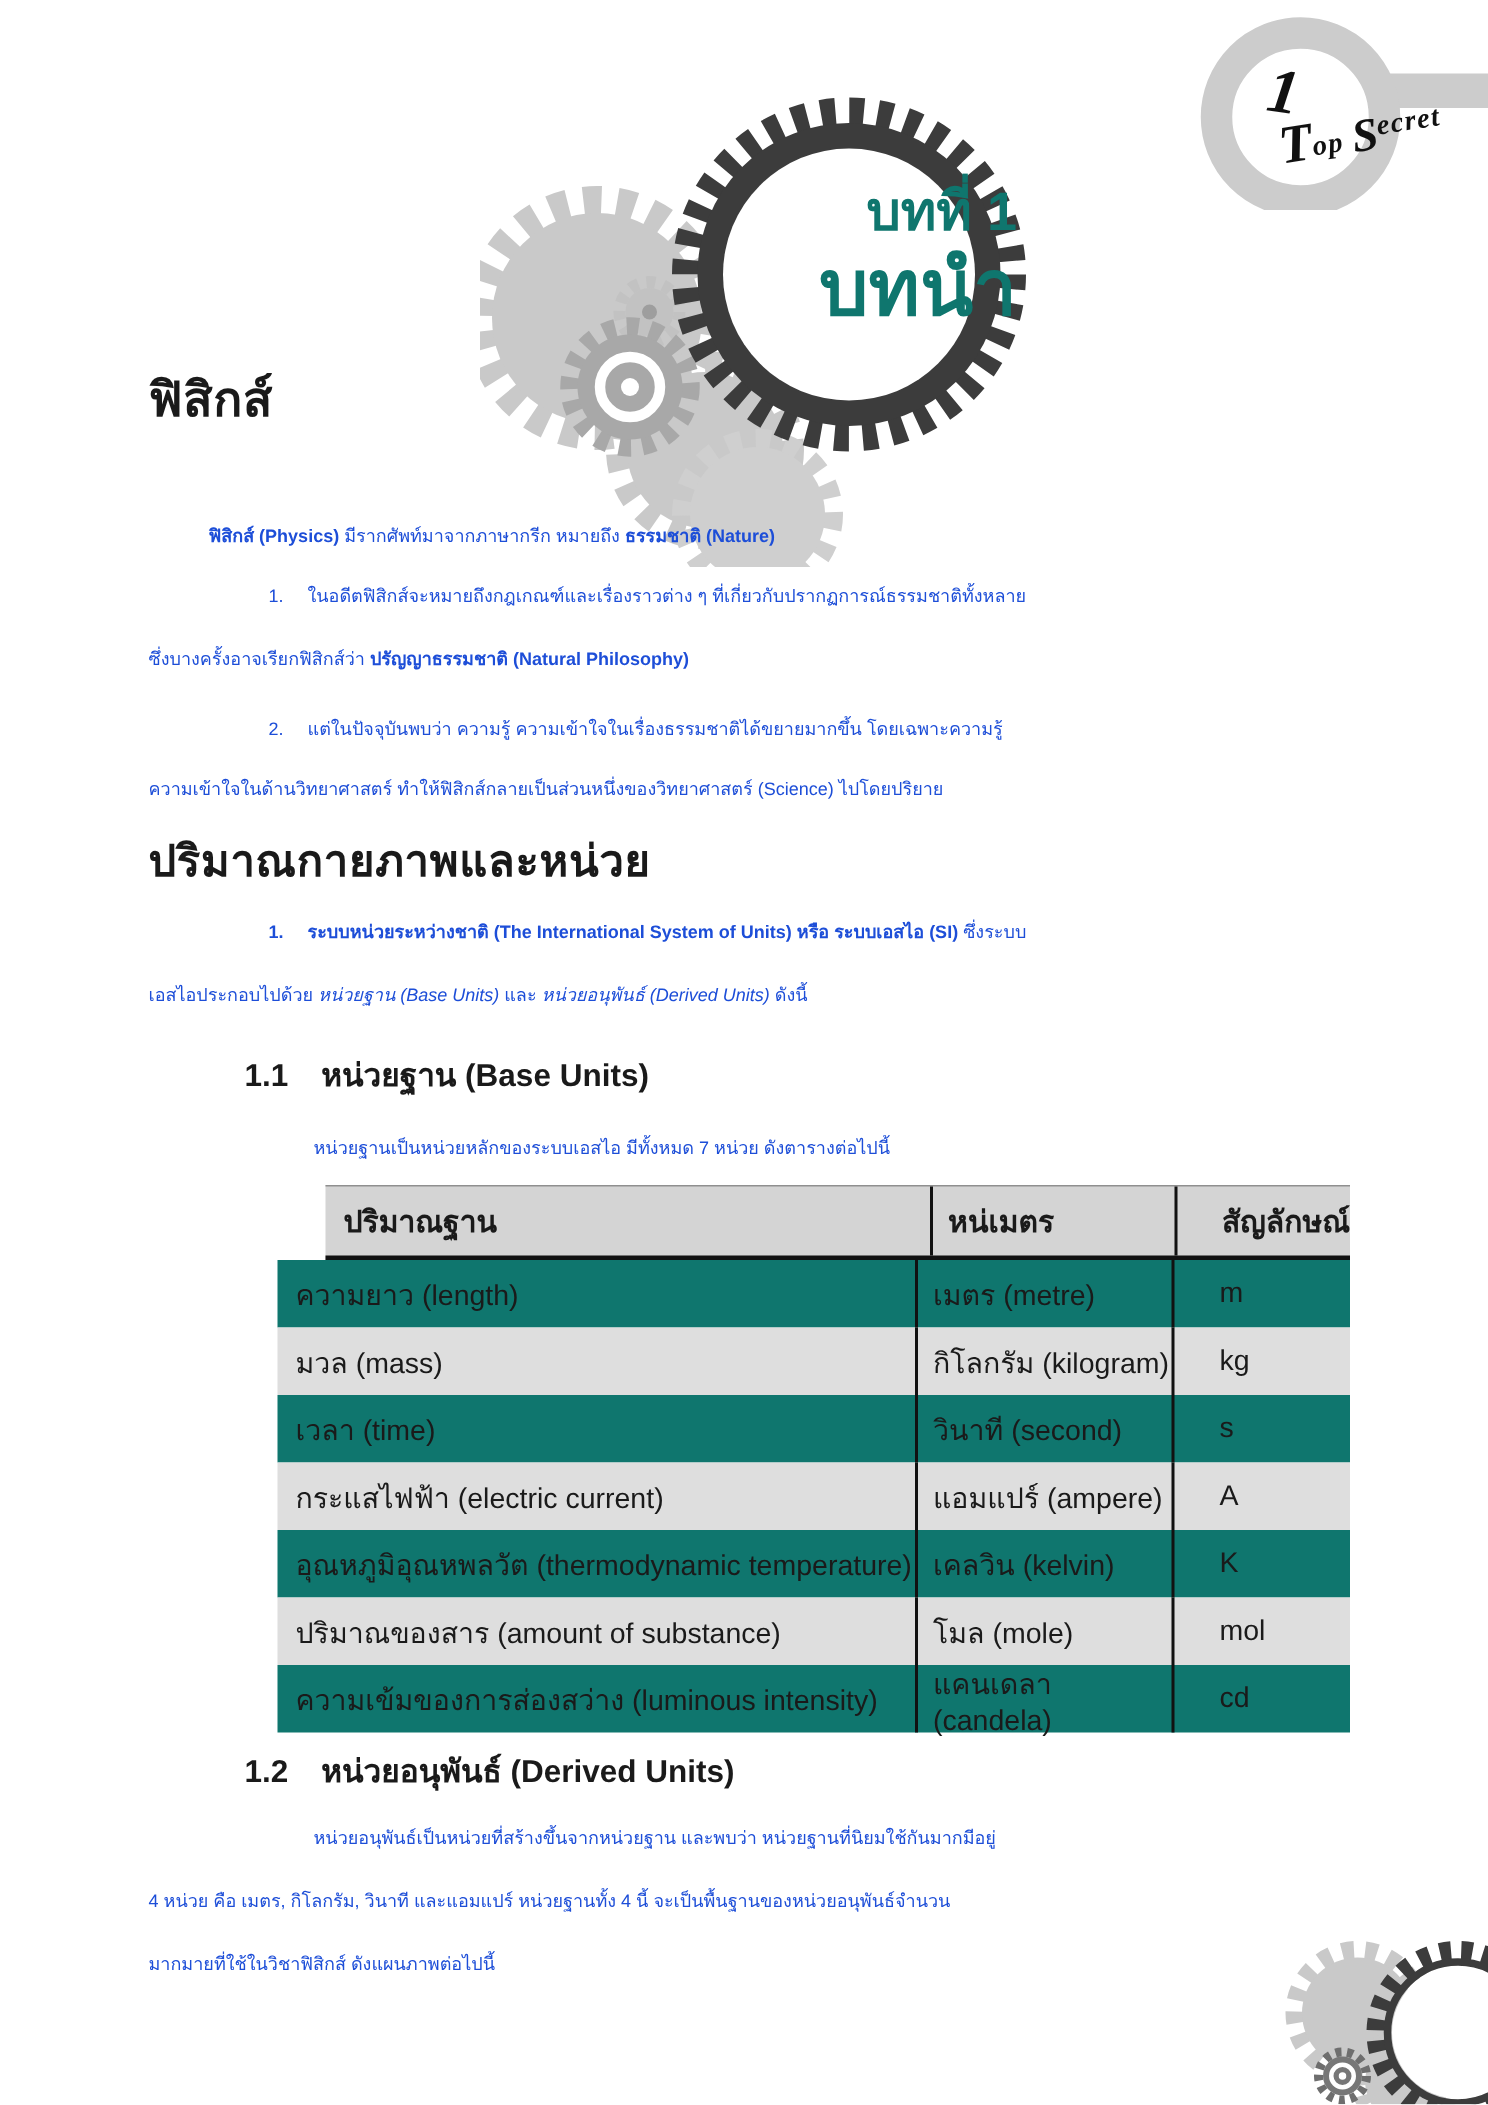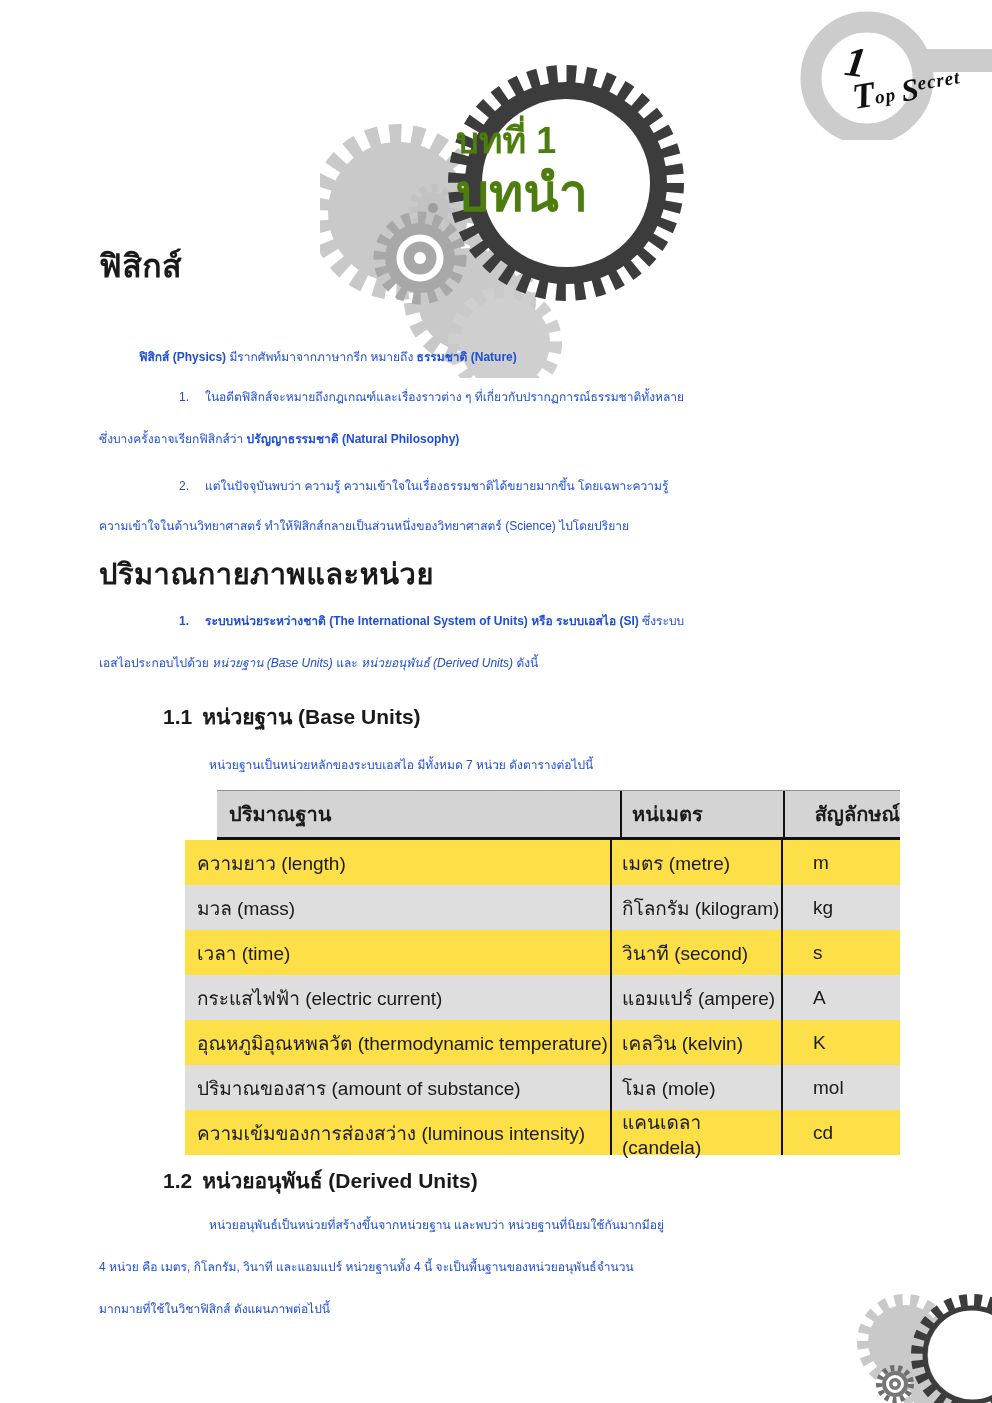--- a/index.html
+++ b/index.html
@@ -13,21 +13,21 @@
 
   
   .decor { position:absolute; }
   .decor-top    { left:320px; top:48px;   width:380px; height:330px; }
   .decor-mag    { left:790px; top:5px;    width:202px; height:135px; }
   .decor-bottom { left:850px; top:1282px; width:142px; height:121px; }
 
   
   .badge-text {
     position:absolute; left:456px; top:118px; width:222px;
-    text-align:left; font-weight:bold; color:#4d7c0f; z-index:3;
+    text-align:right; font-weight:bold; color:#0f766e; z-index:3;
   }
   .badge-line1 { font-size:36px; line-height:46px; }
   .badge-line2 { font-size:52px; line-height:58px; }
 
   
   .ts-number {
     position:absolute; left:845px; top:38px; z-index:3;
     font-family:"Liberation Serif","DejaVu Serif",serif;
     font-style:italic; font-weight:bold; font-size:42px; color:#111;
     transform:rotate(8deg);
@@ -54,25 +54,25 @@
   .p-si      { top:600px; text-indent:40px; }
   .h3        { position:absolute; left:163px; z-index:2; font-size:21px; font-weight:bold; }
   .h3-11     { top:700px; }
   .h3-12     { top:1164px; }
   .p-tintro  { top:744px; text-indent:110px; }
   .p-derived { top:1204px; text-indent:110px; }
   .b { font-weight:bold; }
   .i { font-style:italic; }
   .list-num { display:inline-block; margin-right:16px; font-weight:bold; }
   .list-num.plain { font-weight:normal; }
-  .h3 .num { margin-right:10px; }
+  .h3 .num { margin-right:22px; }
 
   
   .si-table { position:absolute; left:185px; top:790px; width:715px; z-index:2; font-size:19px; }
-  .t-row { display:flex; height:45px; align-items:center; background:#fde047; }
+  .t-row { display:flex; height:45px; align-items:center; background:#0f766e; }
   .t-row.alt { background:#dedede; }
   .t-head {
     height:50px; background:#d4d4d4; font-weight:bold; font-size:20px;
     border-top:1px solid #8f8f8f; border-bottom:3px solid #111;margin-left:32px;
   }
   .c1 { width:427px; padding-left:12px; border-right:2px solid #111; height:100%; display:flex; align-items:center; }
   .c2 { width:171px; padding-left:10px; border-right:2px solid #111; height:100%; display:flex; align-items:center; }
   .c3 { width:117px; padding-left:30px; height:100%; display:flex; align-items:center; }
 </style>
 </head>

